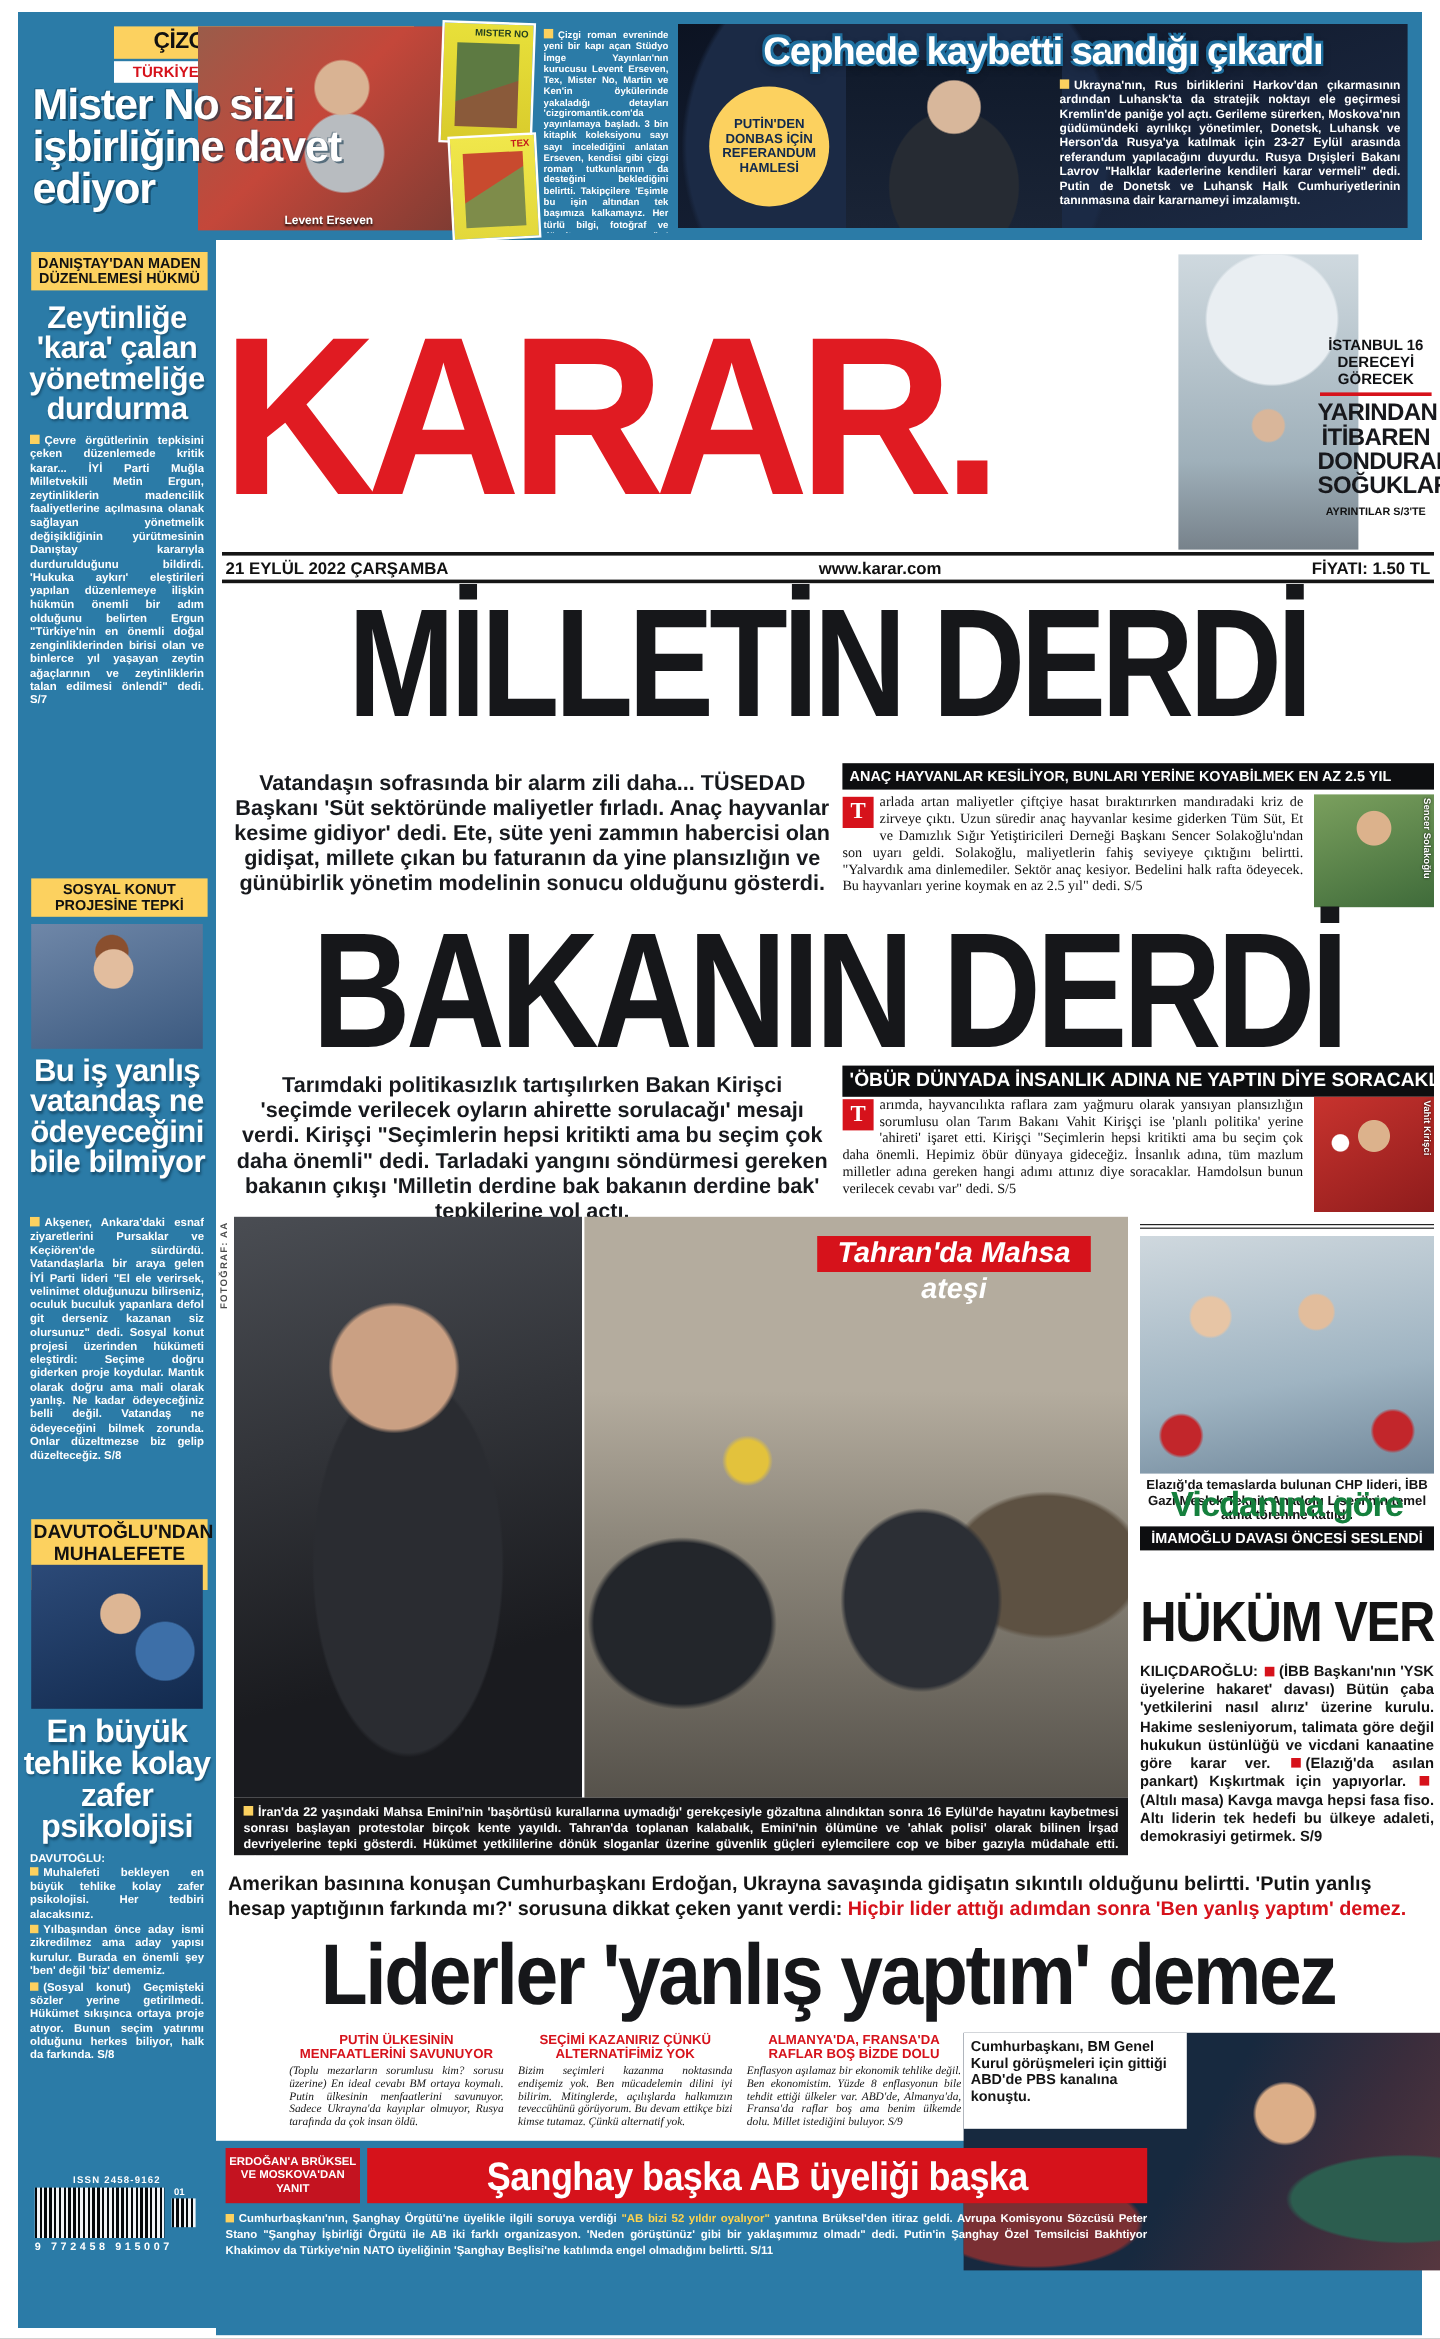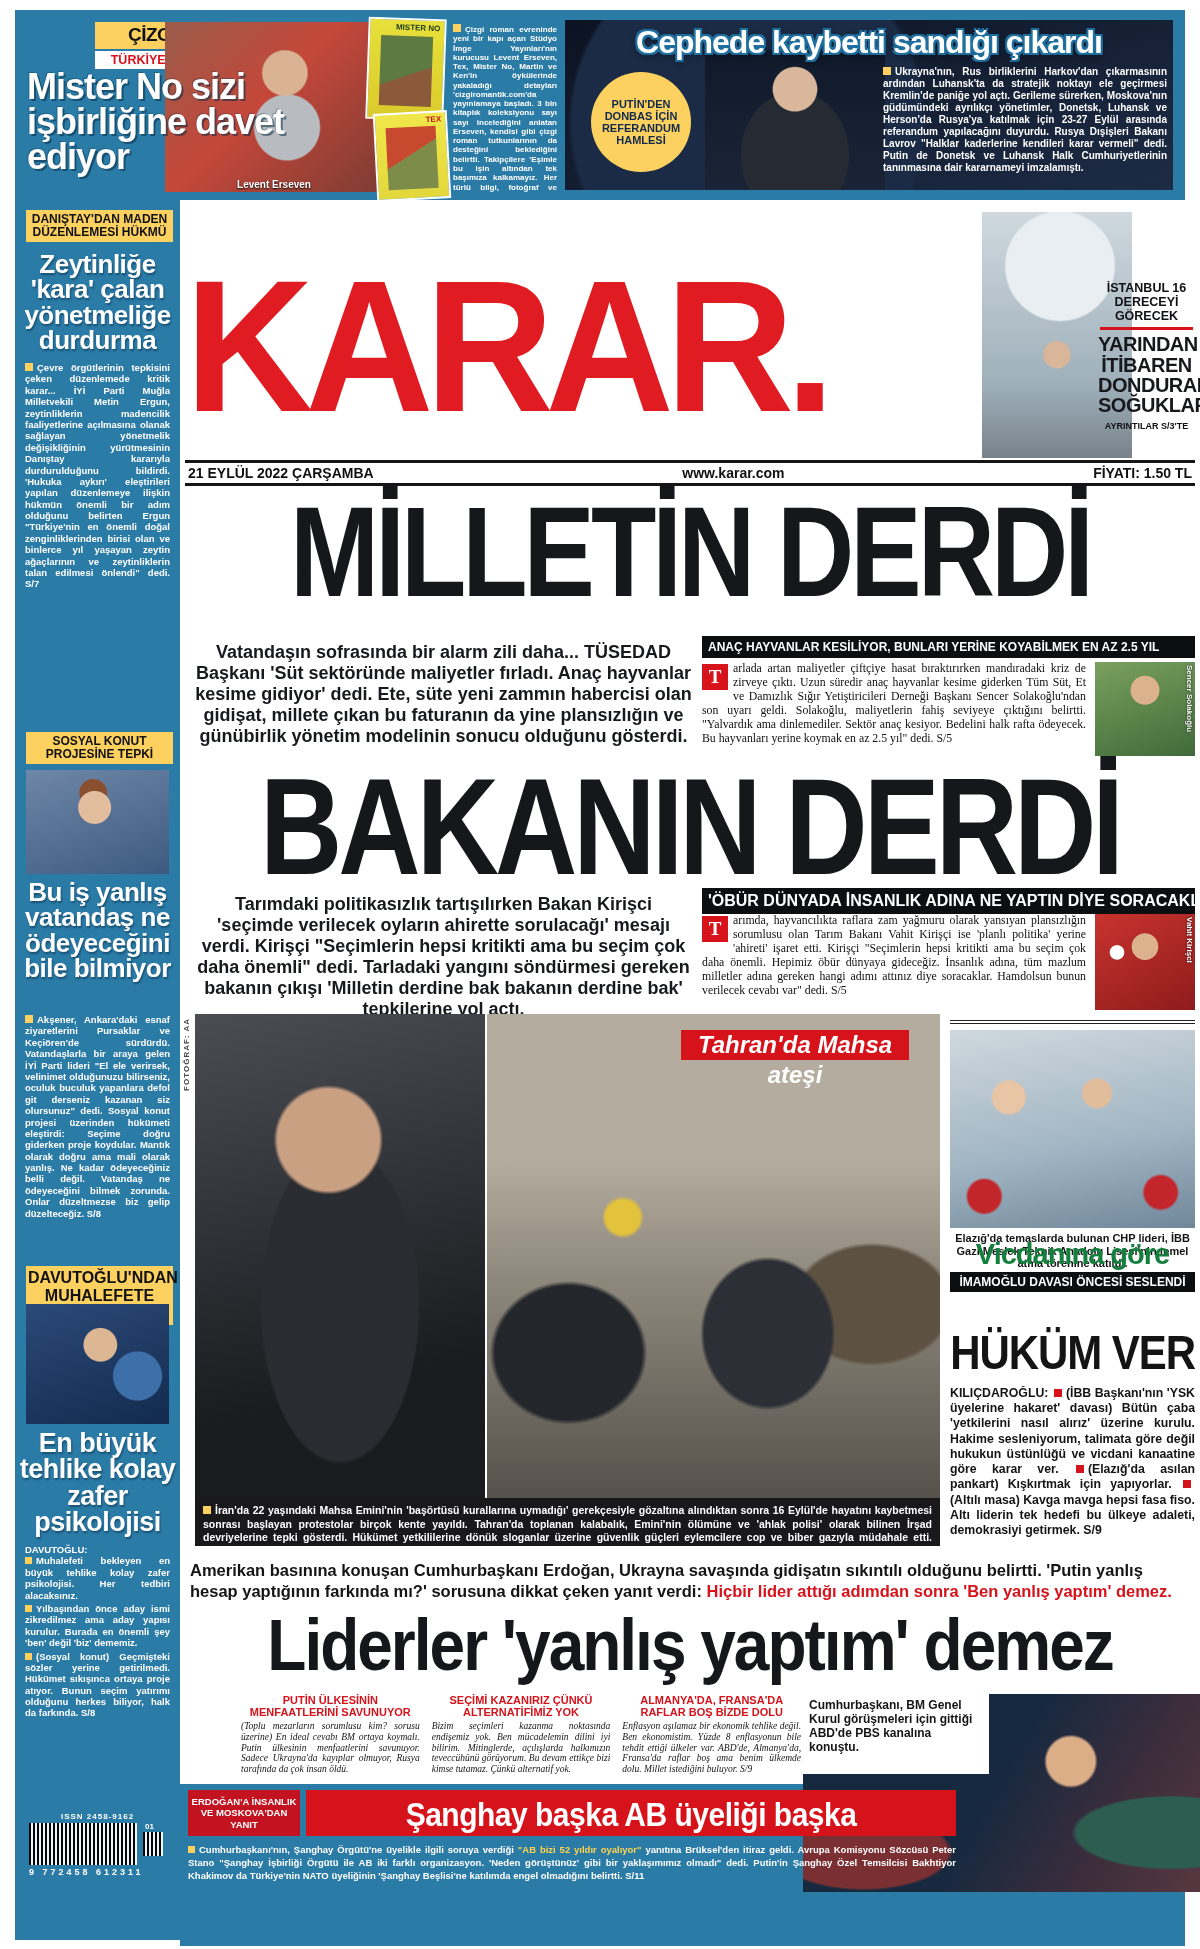--- a/index.html
+++ b/index.html
@@ -93,21 +93,21 @@
     <div class="abs sb-body" style="left:10px;top:1344px;width:145px;height:256px;">
       <span style="font-weight:900;">DAVUTOĞLU:</span>
       <span class="pt">Muhalefeti bekleyen en büyük tehlike kolay zafer psikolojisi. Her tedbiri alacaksınız.</span>
       <span class="pt">Yılbaşından önce aday ismi zikredilmez ama aday yapısı kurulur. Burada en önemli şey 'ben' değil 'biz' dememiz.</span>
       <span class="pt">(Sosyal konut) Geçmişteki sözler yerine getirilmedi. Hükümet sıkışınca ortaya proje atıyor. Bunun seçim yatırımı olduğunu herkes biliyor, halk da farkında. S/8</span>
     </div>
 
     <div class="abs" style="left:14px;top:1612px;width:137px;height:82px;">
       <div style="color:#fff;font-size:8px;font-weight:700;text-align:center;letter-spacing:1px;">ISSN 2458-9162</div>
       <div class="barcode" style="margin-top:2px;width:108px;height:42px;"></div>
-      <div style="color:#fff;font-size:9px;font-weight:700;letter-spacing:3px;margin-top:2px;">9 772458 612311</div>
+      <div style="color:#fff;font-size:9px;font-weight:700;letter-spacing:3px;margin-top:2px;">9 772458 915007</div>
       <div class="abs" style="left:116px;top:10px;color:#fff;font-size:8px;font-weight:700;">01</div>
       <div class="abs barcode" style="left:114px;top:20px;width:20px;height:24px;"></div>
     </div>
   </div>
 
   <div class="abs" style="left:185px;top:258px;width:820px;height:200px;">
     <span class="sq" style="transform-origin:top left;transform:scale(1.06,1.12);font-size:168px;font-weight:900;letter-spacing:-8px;color:#e01b22;line-height:0.95;">KARAR.</span>
   </div>
   <div class="ph" style="left:982px;top:212px;width:150px;height:246px;background:radial-gradient(circle at 52% 22%,#e9eef2 0 26%,transparent 27%),radial-gradient(circle at 50% 58%,#d9b69a 0 8%,transparent 9%),linear-gradient(180deg,#cfd9df,#9fb0ba 70%,#77828b);"></div>
   <div class="abs" style="left:1098px;top:282px;width:97px;">
@@ -198,21 +198,21 @@
     </div>
   </div>
 
   <div class="abs blue" style="left:180px;top:1784px;width:1005px;height:162px;"></div>
 
   <div class="ph" style="left:763px;top:1694px;width:432px;height:198px;z-index:2;background:radial-gradient(circle at 62% 34%,#dcae88 0 8%,transparent 9%),radial-gradient(ellipse at 85% 70%,#2c5d4f 0 18%,transparent 19%),radial-gradient(ellipse at 14% 80%,#7a2f33 0 16%,transparent 17%),linear-gradient(120deg,#17293f 0 45%,#3b2d3c 70%,#5e3a40);margin-left:40px;">
     <div class="abs" style="left:0;top:0;width:186px;height:80px;background:#fff;color:#141414;font-size:12px;font-weight:800;line-height:1.18;padding:4px 6px;box-sizing:border-box;">Cumhurbaşkanı, BM Genel Kurul görüşmeleri için gittiği ABD'de PBS kanalına konuştu.</div>
   </div>
 
   <div class="abs" style="left:188px;top:1790px;width:112px;height:46px;background:#c41320;color:#fff;font-weight:900;font-size:9.5px;text-align:center;line-height:1.2;display:flex;flex-direction:column;justify-content:center;z-index:2;">
-    <span>ERDOĞAN'A İNSANLIK</span>
+    <span>ERDOĞAN'A BRÜKSEL</span>
     <span>VE MOSKOVA'DAN YANIT</span>
   </div>
   <div class="abs" style="left:306px;top:1790px;width:650px;height:46px;background:#d6121b;z-index:2;text-align:center;">
     <span class="sq" style="transform:scale(1,1.1);font-size:30px;font-weight:900;color:#fff;line-height:46px;letter-spacing:-0.5px;">Şanghay başka AB üyeliği başka</span>
   </div>
   <div class="abs" style="left:188px;top:1844px;width:768px;height:48px;color:#fff;font-weight:700;font-size:9.5px;line-height:1.35;text-align:justify;z-index:2;">
     <span class="bullet" style="width:7px;height:7px;"></span><span>Cumhurbaşkanı'nın, Şanghay Örgütü'ne üyelikle ilgili soruya verdiği </span><span style="color:#ffd44d;">"AB bizi 52 yıldır oyalıyor"</span><span> yanıtına Brüksel'den itiraz geldi. Avrupa Komisyonu Sözcüsü Peter Stano "Şanghay İşbirliği Örgütü ile AB iki farklı organizasyon. 'Neden görüştünüz' gibi bir yaklaşımımız olmadı" dedi. Putin'in Şanghay Özel Temsilcisi Bakhtiyor Khakimov da Türkiye'nin NATO üyeliğinin 'Şanghay Beşlisi'ne katılımda engel olmadığını belirtti. S/11</span>
   </div>
 
 </div>

